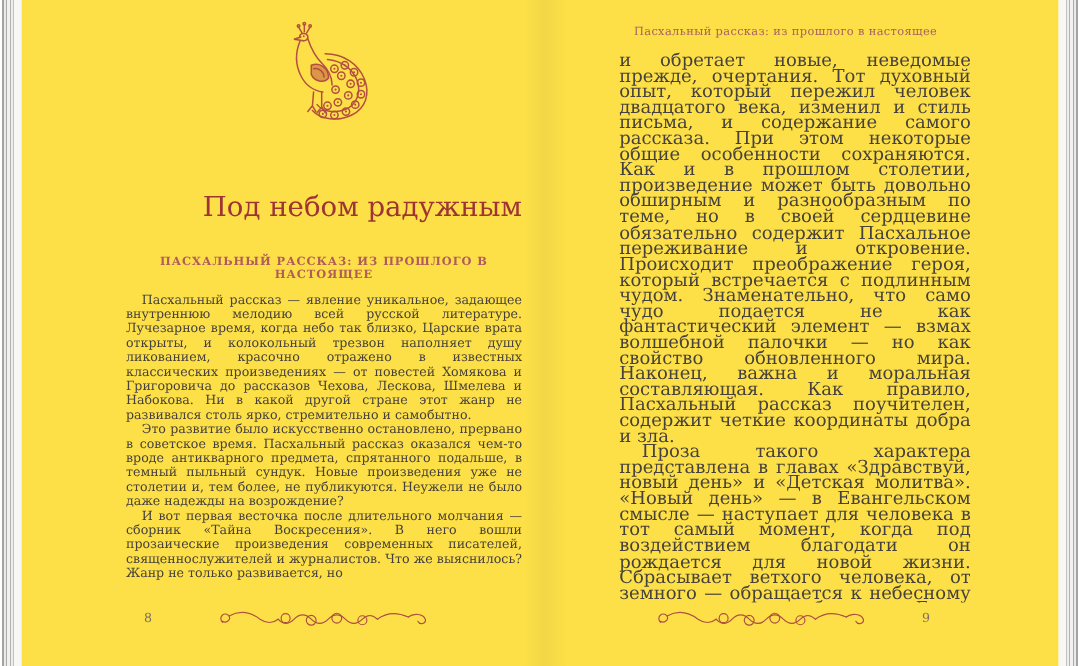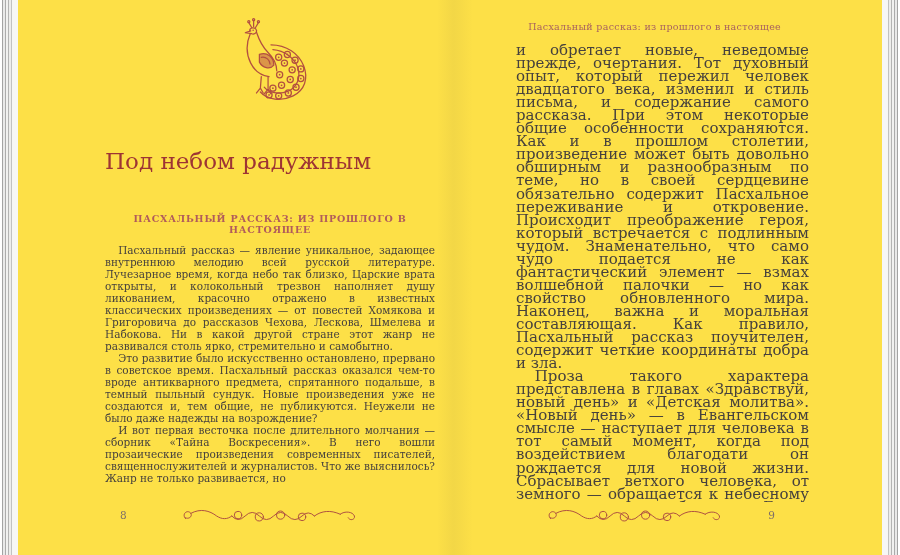--- a/index.html
+++ b/index.html
@@ -19,21 +19,21 @@
     #f1f1f0 6px 8px,#b3b3b3 8px 9px,#ededeb 9px 11px,#c2c2c0 11px 12px,#f7f7f5 12px 18px);}
   .page{position:absolute;top:0;bottom:0;background:#fde047;}
   .page-left{left:18px;width:437px;}
   .page-right{left:455px;width:427px;}
   .spine{position:absolute;top:0;bottom:0;left:437px;width:36px;
     background:linear-gradient(90deg,rgba(0,0,0,0) 0%,rgba(80,70,60,0.06) 45%,rgba(80,70,60,0.05) 55%,rgba(0,0,0,0) 100%);}
   .content-left{position:absolute;left:87px;top:0;width:330px;height:555px;}
   .content-right{position:absolute;left:33px;top:0;width:293px;height:555px;}
   .peacock-wrap{position:absolute;left:0;top:16px;width:330px;text-align:center;}
   .chapter-title{
-    position:absolute;left:0;top:148px;width:330px;text-align:left;
+    position:absolute;left:0;top:160px;width:330px;text-align:right;
     font-size:23px;line-height:1.2;color:#9e3434;font-weight:normal;margin:0;}
   .chapter-subtitle{
     position:absolute;left:-10px;top:213px;width:350px;text-align:center;
     font-size:9.5px;letter-spacing:0.8px;color:#b15b5b;font-weight:bold;}
   .body-left{
     position:absolute;left:0;top:244px;width:330px;
     font-size:10.5px;line-height:12px;color:#46413d;text-align:justify;}
   .body-right{
     position:absolute;left:0;top:44px;width:293px;height:458px;overflow:hidden;
     font-size:15px;line-height:13.05px;color:#46413d;text-align:justify;margin-left:28px;}
@@ -120,21 +120,21 @@
           </g>
         </svg>
       </div>
 
       <h1 class="chapter-title">Под небом радужным</h1>
 
       <div class="chapter-subtitle">ПАСХАЛЬНЫЙ РАССКАЗ: ИЗ ПРОШЛОГО В НАСТОЯЩЕЕ</div>
 
       <div class="body-left">
         <p class="indent">Пасхальный рассказ — явление уникальное, задающее внутреннюю мелодию всей русской литературе. Лучезарное время, когда небо так близко, Царские врата открыты, и колокольный трезвон наполняет душу ликованием, красочно отражено в известных классических произведениях — от повестей Хомякова и Григоровича до рассказов Чехова, Лескова, Шмелева и Набокова. Ни в какой другой стране этот жанр не развивался столь ярко, стремительно и самобытно.</p>
-        <p class="indent">Это развитие было искусственно остановлено, прервано в советское время. Пасхальный рассказ оказался чем-то вроде антикварного предмета, спрятанного подальше, в темный пыльный сундук. Новые произведения уже не создаются и, тем общие, не публикуются. Неужели не было даже надежды на возрождение?</p>
+        <p class="indent">Это развитие было искусственно остановлено, прервано в советское время. Пасхальный рассказ оказался чем-то вроде антикварного предмета, спрятанного подальше, в темный пыльный сундук. Новые произведения уже не столетии и, тем более, не публикуются. Неужели не было даже надежды на возрождение?</p>
         <p class="indent">И вот первая весточка после длительного молчания — сборник «Тайна Воскресения». В него вошли прозаические произведения современных писателей, священнослужителей и журналистов. Что же выяснилось? Жанр не только развивается, но</p>
       </div>
 
       <div class="footer">
         <span class="page-num page-num-left">8</span>
         <span class="flourish">
           <svg width="196" height="16" viewBox="0 0 200 18" fill="none" stroke="#ad4f41" stroke-width="1.1" stroke-linecap="round">
             <path d="M5,12 C0,7 7,1 11,6 C13,10 8,13 5,11"></path>
             <path d="M11,6 C22,0 32,3 40,9 C46,13 52,13 57,9"></path>
             <path d="M57,9 Q64,17 72,9 Q80,1 88,9 Q96,17 104,9 Q112,1 120,9 Q128,17 136,9 Q143,2 150,9"></path>

